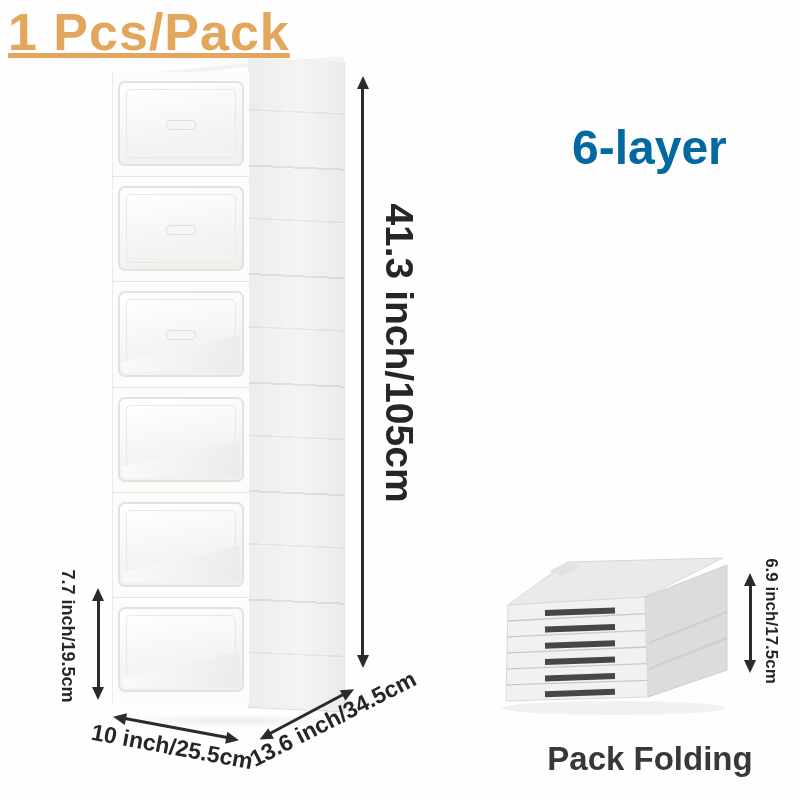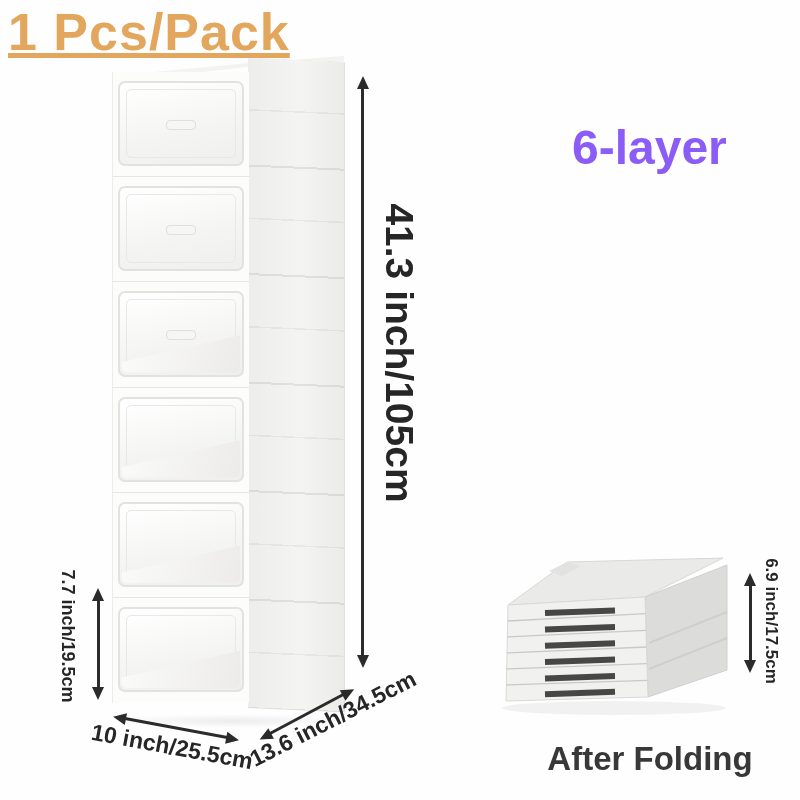--- a/index.html
+++ b/index.html
@@ -7,21 +7,21 @@
   .canvas { position:relative; width:800px; height:800px; background:#fefefe; overflow:hidden; }
 
   
   .pack-label {
     position:absolute; left:8px; top:2px;
     font-size:52px; font-weight:700; letter-spacing:1px;
     color:#E2A75D; white-space:nowrap;text-decoration:underline;
   }
   .layer-label {
     position:absolute; left:572px; top:120px;
-    font-size:48px; font-weight:700; color:#8b5cf6; white-space:nowrap;
+    font-size:48px; font-weight:700; color:#0369a1; white-space:nowrap;
   }
 
   
   .dim {
     position:absolute; font-weight:700; color:#262626; white-space:nowrap;
   }
   .dim.vert { transform:translate(-50%,-50%) rotate(90deg); }
 
   
   .varrow { position:absolute; width:3px; background:#2b2b2b; }
@@ -169,15 +169,15 @@
     <line x1="53" y1="84.4" x2="123" y2="81.9" stroke="#474745" stroke-width="6"></line>
     <line x1="53" y1="100.7" x2="123" y2="98.2" stroke="#474745" stroke-width="6"></line>
     <line x1="53" y1="117.1" x2="123" y2="114.6" stroke="#474745" stroke-width="6"></line>
     <line x1="53" y1="133.5" x2="123" y2="131" stroke="#474745" stroke-width="6"></line>
     <line x1="53" y1="149.2" x2="123" y2="146.7" stroke="#474745" stroke-width="6"></line>
   </svg>
 
   <div class="varrow" style="left:749px; top:585px; height:76px; width:2.5px;"></div>
   <div class="dim vert" style="left:771px; top:621px; font-size:17px;">6.9 inch/17.5cm</div>
 
-  <div class="after-caption">After Folding</div>
+  <div class="after-caption">Pack Folding</div>
 
 </div>
 
 </body></html>

